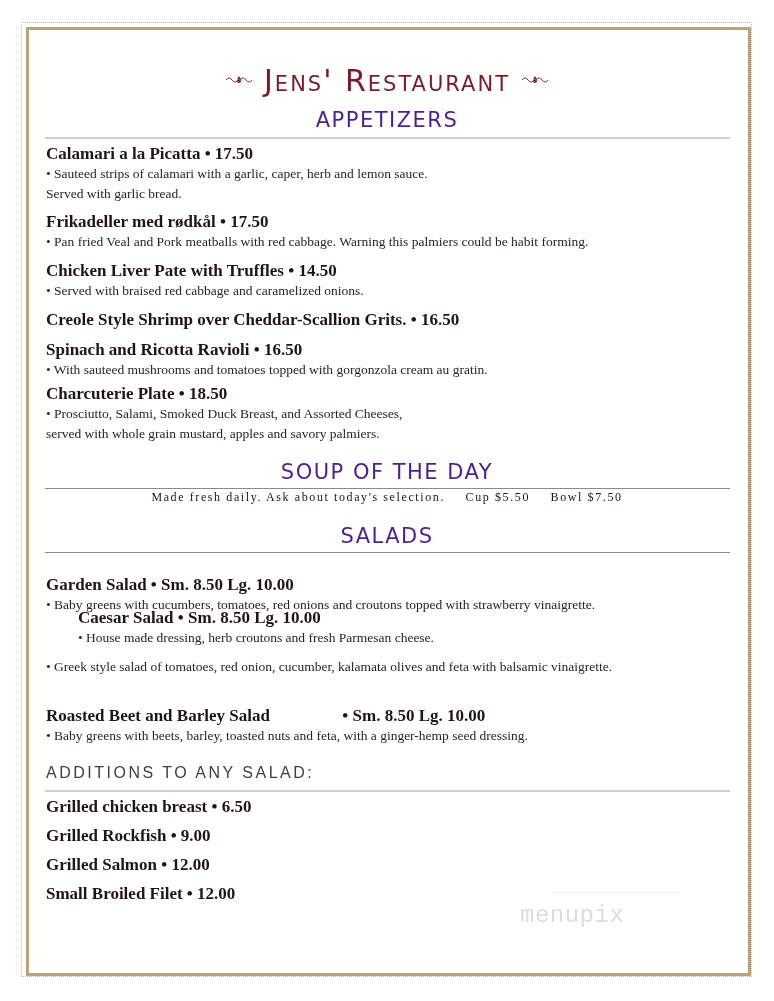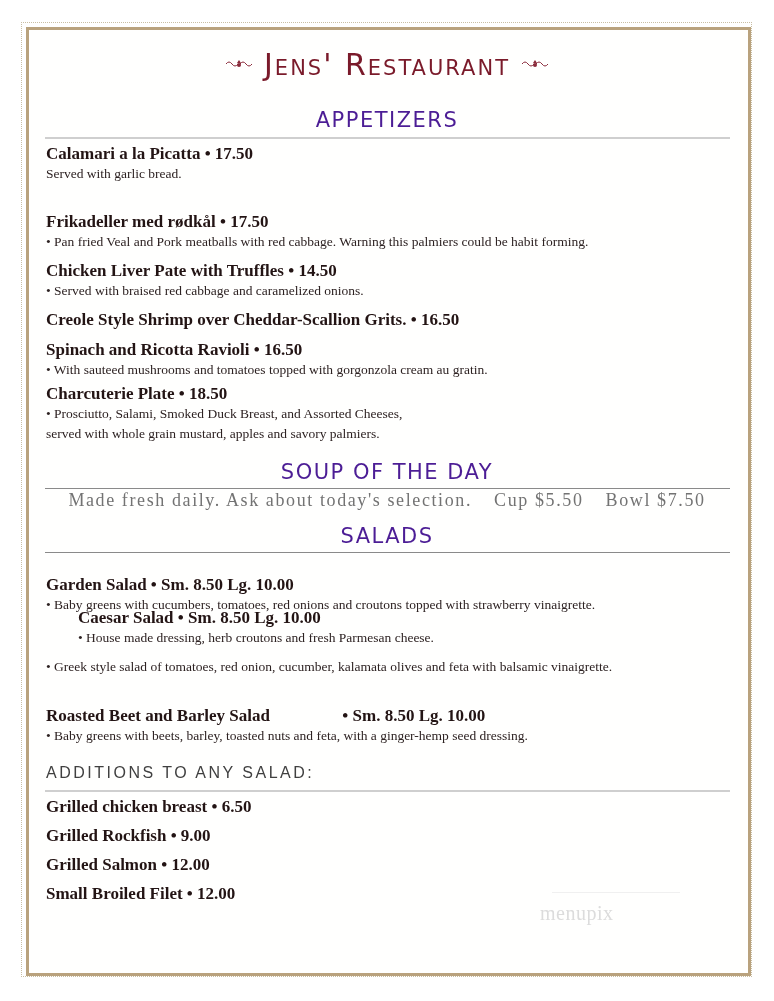--- a/index.html
+++ b/index.html
@@ -2,40 +2,40 @@
 <html><head>
   <meta charset="utf-8">
   <style>
     html, body { margin: 0; padding: 0; background: #ffffff; }
     body { width: 774px; height: 1001px; position: relative; overflow: hidden;
            font-family: "Liberation Serif", "DejaVu Serif", serif; color: #2a1a1a; }
     .outer-dots { position: absolute; left: 21px; top: 22px; width: 731px; height: 955px;
                   border: 1px dotted #c9bea3; box-sizing: border-box; }
     .frame { position: absolute; left: 26px; top: 27px; width: 725px; height: 949px;
              border: 3px solid #b9a27d; box-sizing: border-box; background: #fffffe; }
-    .title-row { position: absolute; left: 0; width: 774px; top: 44px; text-align: center;
+    .title-row { position: absolute; left: 0; width: 774px; top: 60px; text-align: center;
                  height: 40px; display: flex; justify-content: center; align-items: center; gap: 10px; }
     .title { font-family: "DejaVu Sans", "Liberation Sans", sans-serif; color: #7a1a2a;
              font-size: 30px; letter-spacing: 2px; font-variant: small-caps; font-weight: normal; }
     .flourish { display: inline-block; width: 30px; height: 14px; }
     .section-head { position: absolute; left: 45px; width: 684px; text-align: center;
                     font-family: "DejaVu Sans", "Liberation Sans", sans-serif; color: #4c1d95;
                     font-size: 21px; letter-spacing: 1.5px; }
     .rule { position: absolute; left: 45px; width: 685px; height: 0; border-top: 2px solid #cfcfcf; }
     .rule.dark { border-top: 1px solid #8a8a8a; }
     .item { position: absolute; left: 46px; }
     .name { font-family: "Liberation Serif", serif; font-weight: bold; font-size: 17px; color: #231414; white-space: nowrap; }
     .desc { font-family: "Liberation Serif", serif; font-size: 13.5px; color: #2d2222; white-space: nowrap; line-height: 20px; }
     .soup-line { position: absolute; left: 0; width: 774px; text-align: center; top: 490px;
-                 font-family: "Liberation Serif", serif; font-size: 18px; letter-spacing: 1.6px; color: #737373; }
+                 font-family: "Liberation Serif", serif; font-size: 12px; letter-spacing: 1.6px; color: #0f172a; }
     .soup-line span { margin: 0 8px; }
     .additions-head { position: absolute; left: 46px; top: 764px; font-family: Liberation Sans, sans-serif;
                       font-size: 16px; letter-spacing: 2.5px; color: #404040; }
-    .watermark { position: absolute; left: 540px; top: 902px; font-family: Liberation Serif, serif;
-                 font-size: 20px; color: #dcdcdc; letter-spacing: 0.5px; }
+    .watermark { position: absolute; left: 520px; top: 902px; font-family: Liberation Mono, monospace;
+                 font-size: 24px; color: #dcdcdc; letter-spacing: 0.5px; }
     .watermark-line { position: absolute; left: 552px; top: 892px; width: 128px; border-top: 1px solid #f0f0f0; }
   </style>
 </head>
 <body>
 
 <div class="outer-dots"></div>
 <div class="frame"></div>
 
 <div class="title-row">
   <svg class="flourish" viewBox="0 0 30 14">
@@ -49,20 +49,21 @@
     <circle cx="15" cy="8" r="2" fill="#8a2a3a"></circle>
     <path d="M15 3 l-2 3 h4 z" fill="#8a2a3a"></path>
   </svg>
 </div>
 
 <div class="section-head" style="top:108px;">APPETIZERS</div>
 <div class="rule" style="top:137px;"></div>
 
 <div class="item" style="top:144px;">
   <div class="name">Calamari a la Picatta • 17.50</div>
+  <div class="desc"> • Sauteed strips of calamari with a garlic, caper, herb and lemon sauce.</div>
   <div class="desc">Served with garlic bread.</div>
 </div>
 <div class="item" style="top:212px;">
   <div class="name">Frikadeller med rødkål • 17.50</div>
   <div class="desc">• Pan fried Veal and Pork meatballs with red cabbage.  Warning this palmiers could be habit forming.</div>
 </div>
 <div class="item" style="top:261px;">
   <div class="name">Chicken Liver Pate with Truffles • 14.50</div>
   <div class="desc">• Served with braised red cabbage and caramelized onions.</div>
 </div>

